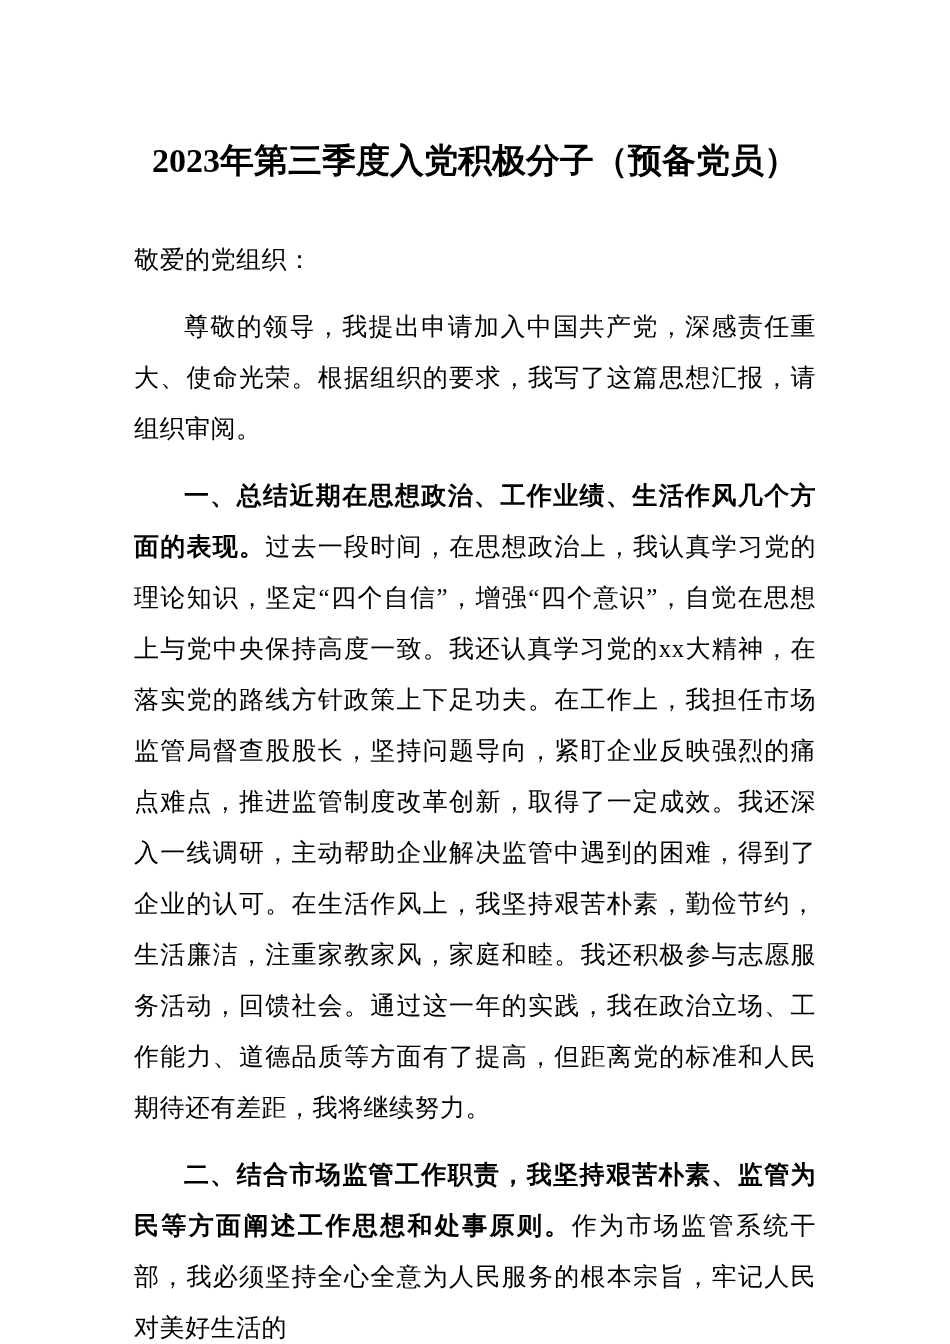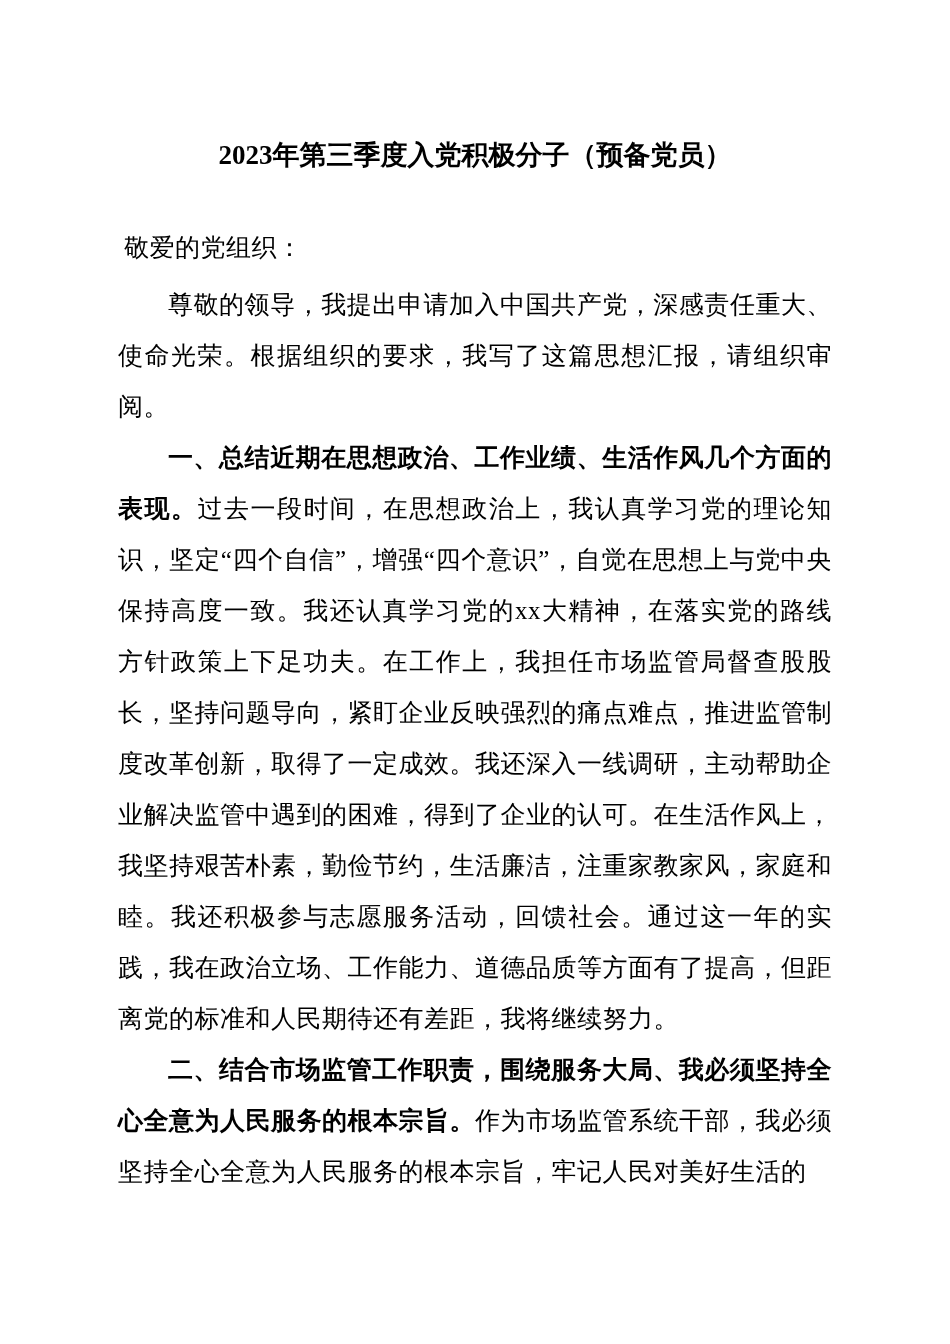--- a/index.html
+++ b/index.html
@@ -15,37 +15,37 @@
   .page {
     width: 950px;
     min-height: 1344px;
     box-sizing: border-box;
     background: #ffffff;
     padding: 132px 118px 60px 118px;
   }
   .doc-title {
     margin: 0 0 44px 0;
     text-align: center;
-    font-size: 27px;
+    font-size: 34px;
     font-weight: bold;
     line-height: 1.72;
     font-family: "Liberation Serif", serif;
   }
   .doc-body {
     font-size: 25px;
     line-height: 51px;
     text-align: justify;
     letter-spacing: 0.5px;
   }
   .salutation {
-    margin: 6px;
+    margin: 16px;
     text-indent: 0;
   }
   .para {
-    margin: 0;
+    margin: 16px;
     text-indent: 2em;
   }
   .para b {
     font-family: "Liberation Sans", sans-serif;
     font-weight: bold;
   }
 </style>
 </head>
 <body>
 
@@ -61,18 +61,18 @@
 
     <p class="para">
       <b></b><span>尊敬的领导，我提出申请加入中国共产党，深感责任重大、使命光荣。根据组织的要求，我写了这篇思想汇报，请组织审阅。</span>
     </p>
 
     <p class="para">
       <b>一、总结近期在思想政治、工作业绩、生活作风几个方面的表现。</b><span>过去一段时间，在思想政治上，我认真学习党的理论知识，坚定“四个自信”，增强“四个意识”，自觉在思想上与党中央保持高度一致。我还认真学习党的xx大精神，在落实党的路线方针政策上下足功夫。在工作上，我担任市场监管局督查股股长，坚持问题导向，紧盯企业反映强烈的痛点难点，推进监管制度改革创新，取得了一定成效。我还深入一线调研，主动帮助企业解决监管中遇到的困难，得到了企业的认可。在生活作风上，我坚持艰苦朴素，勤俭节约，生活廉洁，注重家教家风，家庭和睦。我还积极参与志愿服务活动，回馈社会。通过这一年的实践，我在政治立场、工作能力、道德品质等方面有了提高，但距离党的标准和人民期待还有差距，我将继续努力。</span>
     </p>
 
     <p class="para">
-      <b>二、结合市场监管工作职责，围绕服务大局、我必须坚持全心全意为人民服务的根本宗旨。</b><span>作为市场监管系统干部，我必须坚持全心全意为人民服务的根本宗旨，牢记人民对美好生活的</span>
+      <b>二、结合市场监管工作职责，我坚持艰苦朴素、监管为民等方面阐述工作思想和处事原则。</b><span>作为市场监管系统干部，我必须坚持全心全意为人民服务的根本宗旨，牢记人民对美好生活的</span>
     </p>
 
   </div>
 
 </div>
 
 </body></html>

